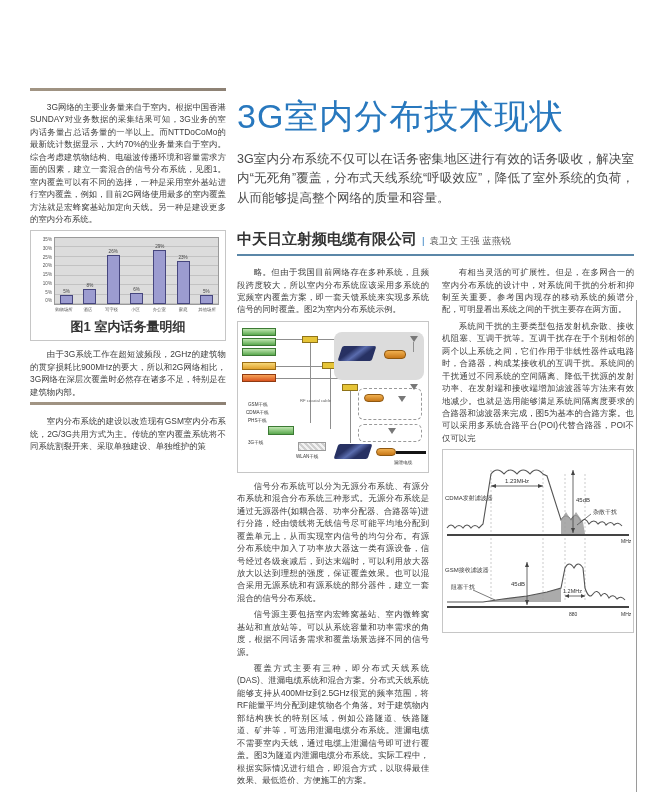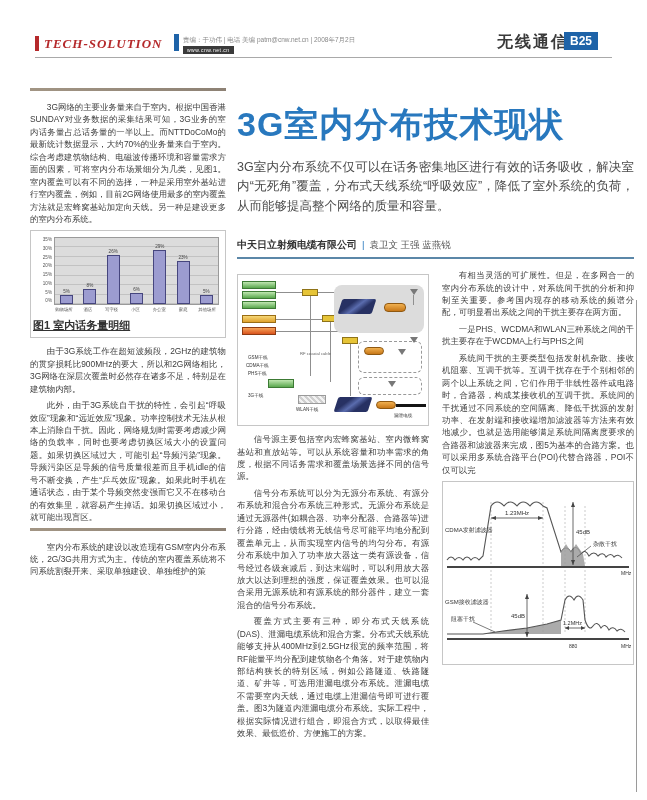--- a/index.html
+++ b/index.html
@@ -27,34 +27,34 @@
   .v-rule{position:absolute;left:636px;top:300px;width:1px;height:492px;background:#9a9a9a;}
 
   .sec-head{border-top:1px solid #b9b2a8;margin-top:6px;padding:7px 0 6px;
             text-align:center;font-size:15px;color:#4a443c;letter-spacing:1px;}
   .sec-head-rule{height:3px;background:linear-gradient(to right,#a29584,#8d8174);margin-bottom:10px;}
 
   p.body{font-size:8.4px;line-height:1.48;text-align:justify;text-indent:2em;
          margin:0 0 4px 0;color:#3d3d3d;}
 
   
-  .art-title{font-size:34px;font-weight:bold;color:#2878be;letter-spacing:1px;margin:16px 0 10px 0;}
+  .art-title{font-size:34px;font-weight:normal;color:#2878be;letter-spacing:1px;margin:8px 0 10px 0;}
   .art-lead{font-size:12.5px;line-height:1.55;color:#4a4a4a;text-align:justify;margin:0 0 22px 0;}
   .byline{font-size:9.5px;color:#333;margin:0 0 5px 0;}
-  .byline b{font-size:10px;}
+  .byline b{font-size:15px;}
   .byline .sep{color:#2878be;margin:0 5px;}
   .byline .authors{color:#555;}
   .byline-rule{height:2px;background:#5b87a8;margin-bottom:10px;}
   .twocol{display:flex;gap:13px;}
   .tcol{width:192px;}
   .tcol.right{border-right:0;}
 
   
   .figbox{border:1px solid #c6c6c6;background:#fff;margin:5px 0 7px;}
-  .figcap{text-align:left;font-size:11px;font-weight:bold;color:#333;padding:3px 2px 4px;text-decoration:underline;}
+  .figcap{text-align:center;font-size:13px;font-weight:bold;color:#333;padding:3px 2px 4px;}
 
   
   .chart-wrap{padding:6px 6px 2px;}
   .chart-row{display:flex;}
   .yticks{width:15px;display:flex;flex-direction:column;justify-content:space-between;
           text-align:right;font-size:4.6px;color:#555;padding-right:2px;height:66px;}
   .plot{position:relative;flex:1;height:66px;border:1px solid #9a9a9a;background:#dcdcdc;
         background-image:repeating-linear-gradient(to top,#c2c2c2 0,#c2c2c2 1px,transparent 1px,transparent 9.43px);
         display:flex;align-items:flex-end;justify-content:space-around;}
   .barwrap{display:flex;flex-direction:column;align-items:center;justify-content:flex-end;height:100%;}
@@ -91,34 +91,24 @@
 
   
   .f4 svg{display:block;}
   svg text{font-family:"Liberation Sans",sans-serif;fill:#333;}
 </style>
 </head>
 <body>
 
 <div class="page">
 
-  <div class="masthead">
-    <div class="brand-bar"></div>
-    <div class="brand">TECH-SOLUTION</div>
-    <div class="info-bar"></div>
-    <div class="info-line">责编：于功伟 | 电话 美编 patm@cnw.net.cn | 2008年7月2日</div>
-    <div class="site-box">www.cnw.net.cn</div>
-    <div class="section-name">无线通信</div>
-    <div class="page-no">B25</div>
-    <div class="mast-rule"></div>
-  </div>
 
   <aside class="col-left">
     <div class="sec-head-rule"></div>
-    <p class="body">3G网络的主要业务量来自于室内。根据中国香港SUNDAY对业务数据的采集结果可知，3G业务的室内话务量占总话务量的一半以上。而NTTDoCoMo的最新统计数据显示，大约70%的业务量来自于室内。综合考虑建筑物结构、电磁波传播环境和容量需求方面的因素，可将室内分布场景细分为几类，见图1。室内覆盖可以有不同的选择，一种是采用室外基站进行室内覆盖，例如，目前2G网络使用最多的室内覆盖方法就是宏蜂窝基站加定向天线。另一种是建设更多的室内分布系统。</p>
+    <p class="body">3G网络的主要业务量来自于室内。根据中国香港SUNDAY对业务数据的采集结果可知，3G业务的室内话务量占总话务量的一半以上。而NTTDoCoMo的最新统计数据显示，大约70%的业务量来自于室内。综合考虑建筑物结构、电磁波传播环境和容量需求方面的因素，建立一套混合的信号分布系统，见图1。室内覆盖可以有不同的选择，一种是采用室外基站进行室内覆盖，例如，目前2G网络使用最多的室内覆盖方法就是宏蜂窝基站加定向天线。另一种是建设更多的室内分布系统。</p>
 
     <div class="figbox">
       <div class="chart-wrap">
         <div class="chart-row">
           <div class="yticks">
               <span>35%</span>
               <span>30%</span>
               <span>25%</span>
               <span>20%</span>
               <span>15%</span>
@@ -164,37 +154,37 @@
             <span>小区</span>
             <span>办公室</span>
             <span>家庭</span>
             <span>其他场所</span>
           </div>
       </div>
       <div class="figcap">图1 室内话务量明细</div>
     </div>
 
     <p class="body">由于3G系统工作在超短波频段，2GHz的建筑物的贯穿损耗比900MHz的要大，所以和2G网络相比，3G网络在深层次覆盖时必然存在诸多不足，特别是在建筑物内部。</p>
-    <p class="body">此外，由于3G系统自干扰的特性，会引起“呼吸效应”现象和“远近效应”现象。功率控制技术无法从根本上消除自干扰。因此，网络规划时需要考虑减少网络的负载率，同时也要考虑切换区域大小的设置问题。如果切换区域过大，可能引起“导频污染”现象。导频污染区是导频的信号质量很差而且手机idle的信号不断变换，产生“乒乓效应”现象。如果此时手机在通话状态，由于某个导频突然变强而它又不在移动台的有效集里，就容易产生掉话。如果切换区域过小，就可能出现盲区。</p>
 
     <div class="sec-head-rule"></div>
     <p class="body">室内分布系统的建设以改造现有GSM室内分布系统，2G/3G共用方式为主。传统的室内覆盖系统将不同系统割裂开来、采取单独建设、单独维护的策</p>
   </aside>
 
   <div class="col-main">
     <h1 class="art-title">3G室内分布技术现状</h1>
     <p class="art-lead">3G室内分布系统不仅可以在话务密集地区进行有效的话务吸收，解决室内“无死角”覆盖，分布式天线系统“呼吸效应”，降低了室外系统的负荷，从而能够提高整个网络的质量和容量。</p>
     <div class="byline">
       <b>中天日立射频电缆有限公司</b><span class="sep">|</span><span class="authors">袁卫文 王强 蓝燕锐</span>
     </div>
     <div class="byline-rule"></div>
 
     <div class="twocol">
 
       <div class="tcol">
+        <p class="body">略。但由于我国目前网络存在多种系统，且频段跨度较大，所以室内分布系统应该采用多系统的宽频室内覆盖方案，即一套天馈系统来实现多系统信号的同时覆盖。图2为室内分布系统示例。</p>
 
         <div class="figbox">
           <div class="f2">
             <div class="b grn" style="left:4px;top:6px;width:34px;height:8px"></div>
             <div class="b grn" style="left:4px;top:16px;width:34px;height:8px"></div>
             <div class="b grn" style="left:4px;top:26px;width:34px;height:8px"></div>
             <div class="b ylw" style="left:4px;top:40px;width:34px;height:8px"></div>
             <div class="b org" style="left:4px;top:52px;width:34px;height:8px"></div>
             <div class="b wire" style="left:38px;top:17px;width:28px;height:1px"></div>
             <div class="b wire" style="left:38px;top:44px;width:48px;height:1px"></div>
@@ -225,29 +215,28 @@
             <div class="b ant" style="left:172px;top:62px"></div>
             <div class="b dash" style="left:120px;top:102px;width:64px;height:18px"></div>
             <div class="b ant" style="left:150px;top:106px"></div>
             <div class="b darkcomb" style="left:98px;top:122px;width:34px;height:15px"></div>
             <div class="b pill" style="left:138px;top:126px;width:20px;height:8px"></div>
             <div class="b leaky" style="left:158px;top:129px;width:30px;height:3px"></div>
             <span class="tlbl dk" style="left:156px;top:138px">漏泄电缆</span>
           </div>
         </div>
 
+        <p class="body">信号分布系统可以分为无源分布系统、有源分布系统和混合分布系统三种形式。无源分布系统是通过无源器件(如耦合器、功率分配器、合路器等)进行分路，经由馈线将无线信号尽可能平均地分配到覆盖单元上，从而实现室内信号的均匀分布。有源分布系统中加入了功率放大器这一类有源设备，信号经过各级衰减后，到达末端时，可以利用放大器放大以达到理想的强度，保证覆盖效果。也可以混合采用无源系统和有源系统的部分器件，建立一套混合的信号分布系统。</p>
         <p class="body">信号源主要包括室内宏蜂窝基站、室内微蜂窝基站和直放站等。可以从系统容量和功率需求的角度，根据不同话务需求和覆盖场景选择不同的信号源。</p>
-        <p class="body">信号分布系统可以分为无源分布系统、有源分布系统和混合分布系统三种形式。无源分布系统是通过无源器件(如耦合器、功率分配器、合路器等)进行分路，经由馈线将无线信号尽可能平均地分配到覆盖单元上，从而实现室内信号的均匀分布。有源分布系统中加入了功率放大器这一类有源设备，信号经过各级衰减后，到达末端时，可以利用放大器放大以达到理想的强度，保证覆盖效果。也可以混合采用无源系统和有源系统的部分器件，建立一套混合的信号分布系统。</p>
         <p class="body">覆盖方式主要有三种，即分布式天线系统(DAS)、泄漏电缆系统和混合方案。分布式天线系统能够支持从400MHz到2.5GHz很宽的频率范围，将RF能量平均分配到建筑物各个角落。对于建筑物内部结构狭长的特别区域，例如公路隧道、铁路隧道、矿井等，可选用泄漏电缆分布系统。泄漏电缆不需要室内天线，通过电缆上泄漏信号即可进行覆盖。图3为隧道内泄漏电缆分布系统。实际工程中，根据实际情况进行组合，即混合方式，以取得最佳效果、最低造价、方便施工的方案。</p>
 
       </div>
 
       <div class="tcol right">
         <p class="body">有相当灵活的可扩展性。但是，在多网合一的室内分布系统的设计中，对系统间干扰的分析和抑制至关重要。参考国内现存的移动系统的频谱分配，可明显看出系统之间的干扰主要存在两方面。</p>
-        <p class="body">一是PHS、WCDMA和WLAN三种系统之间的干扰主要存在于WCDMA上行与PHS之间</p>
         <p class="body">系统间干扰的主要类型包括发射机杂散、接收机阻塞、互调干扰等。互调干扰存在于个别相邻的两个以上系统之间，它们作用于非线性器件或电路时，合路器，构成某接收机的互调干扰。系统间的干扰通过不同系统的空间隔离、降低干扰源的发射功率、在发射端和接收端增加滤波器等方法来有效地减少。也就是选用能够满足系统间隔离度要求的合路器和滤波器来完成，图5为基本的合路方案。也可以采用多系统合路平台(POI)代替合路器，POI不仅可以完</p>
 
 
         <div class="figbox f4">
           <svg width="190" height="182" viewBox="0 0 190 182">
 
             <g stroke="#aaa" stroke-width="0.6" stroke-dasharray="2,2">
               <line x1="48" y1="20" x2="48" y2="150"></line>
               <line x1="100" y1="20" x2="100" y2="150"></line>
               <line x1="122" y1="24" x2="122" y2="150"></line>

